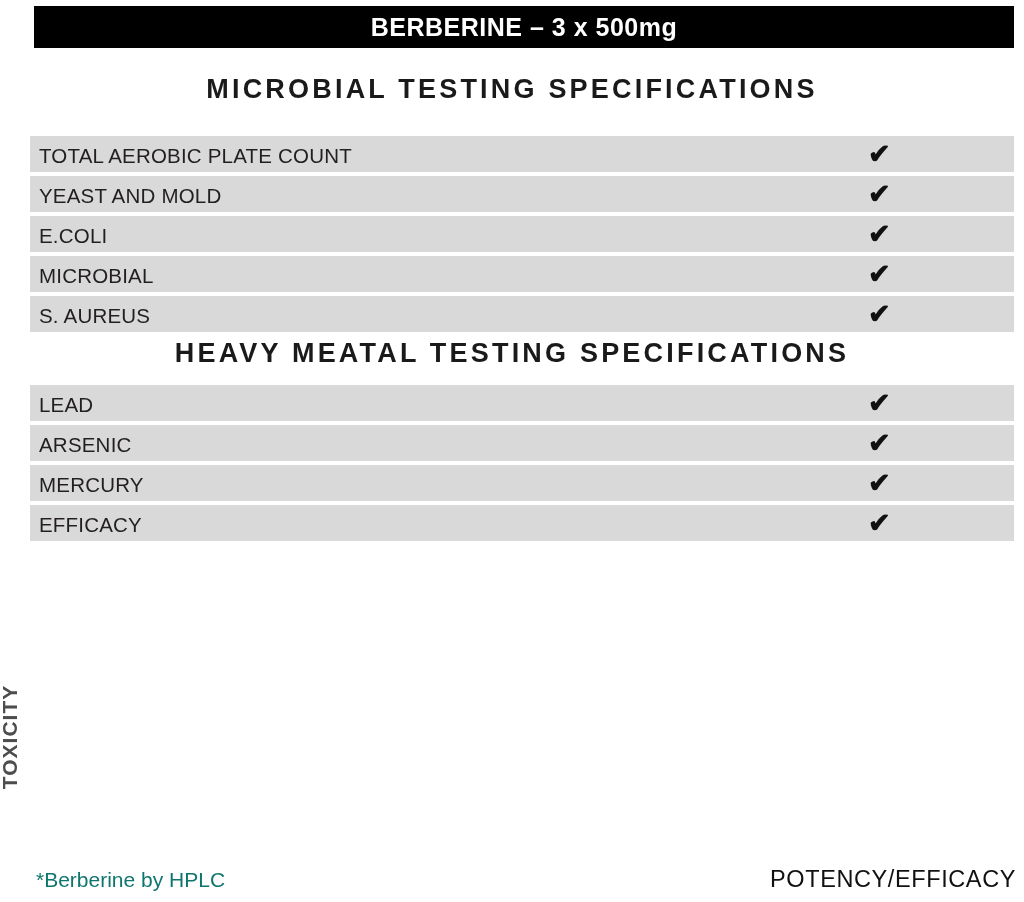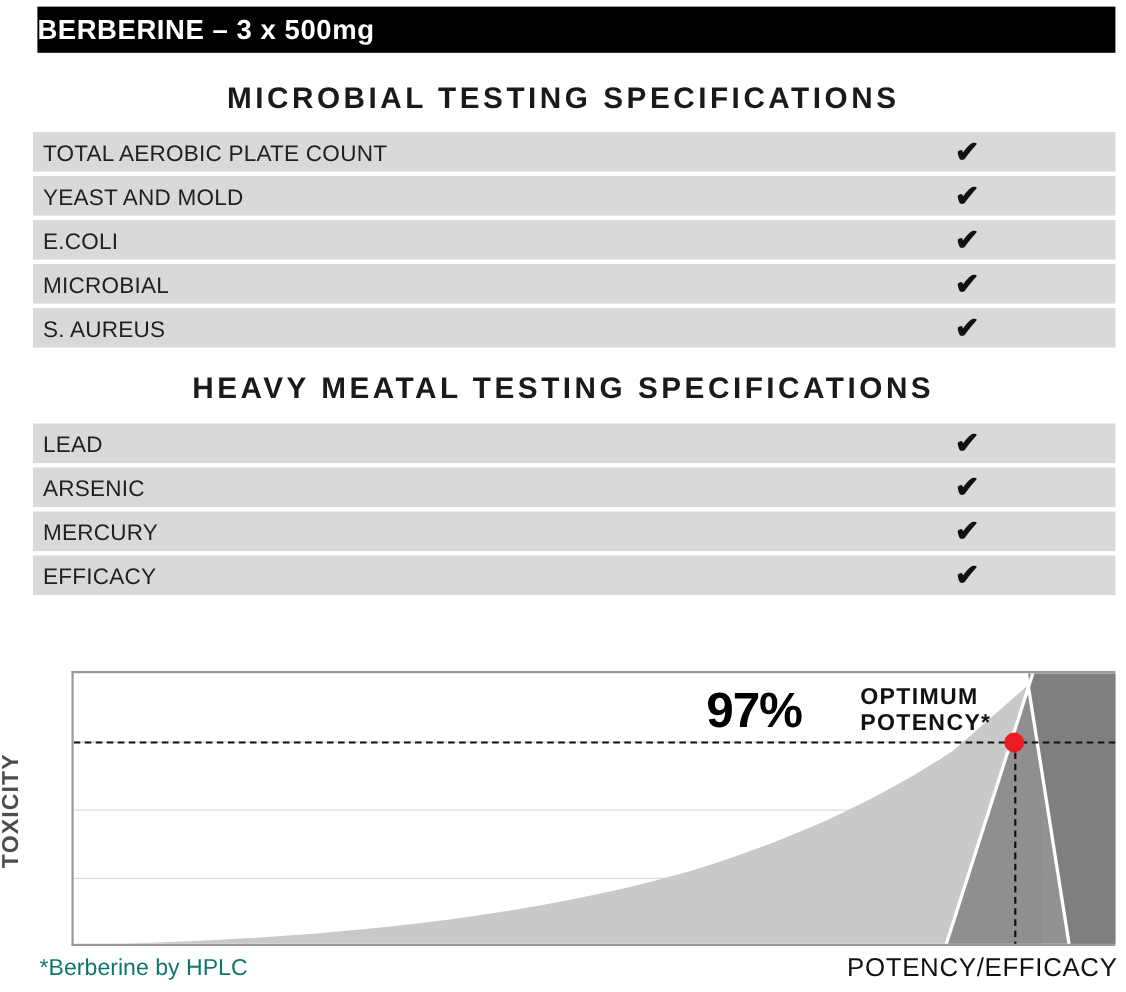--- a/index.html
+++ b/index.html
@@ -21,21 +21,21 @@
   .title-bar {
     position: absolute;
     left: 34px;
     top: 6px;
     width: 980px;
     height: 42px;
     background: #000000;
     color: #ffffff;
     display: flex;
     align-items: center;
-    justify-content: flex-start;
+    justify-content: center;
   }
   .title-bar .title-text {
     font-size: 25px;
     font-weight: bold;
     letter-spacing: 0.5px;
     white-space: nowrap;
   }
 
   
   .section-heading {
@@ -65,21 +65,21 @@
     font-size: 26.5px;
     letter-spacing: 2.1px;
   }
 
   
   .spec-table {
     position: absolute;
     left: 30px;
     width: 984px;
   }
-  #microbial-table { top: 120px; }
+  #microbial-table { top: 136px; }
   #heavy-metal-table { top: 385px; }
 
   .spec-row {
     position: relative;
     height: 40px;
     margin-bottom: 0px;
     display: flex;
     align-items: center;
   }
   .spec-row .band {
@@ -277,46 +277,17 @@
       <div class="label">EFFICACY</div>
       <div class="check">✔</div>
     </div>
   </div>
 
 
   <div class="chart-ylabel">
     <span>TOXICITY</span>
   </div>
 
-  <div class="chart-wrap">
-    <div class="plot">
-
-      <div class="gridline" style="top:62px;"></div>
-      <div class="gridline" style="top:124px;"></div>
-      <div class="gridline" style="top:186px;"></div>
-
-      <svg width="949" height="250" viewBox="0 0 949 250">
-
-        <path d="M0,247 C160,244 380,232 560,180 C660,150 740,110 800,70 L880,0 L880,247 Z" fill="#c9c9c9" stroke="none"></path>
-
-        <path d="M793,247 L872,0 L949,0 L949,247 Z" fill="#8c8c8c" stroke="none" opacity="0.95"></path>
-
-        <path d="M866,0 L949,0 L949,247 L905,247 Z" fill="#7d7d7d" stroke="none" opacity="0.9"></path>
-
-        <path d="M793,247 L872,0" stroke="#ffffff" stroke-width="3" fill="none"></path>
-        <path d="M905,247 L866,0" stroke="#ffffff" stroke-width="3" fill="none"></path>
-
-        <path d="M0,247 L949,247" stroke="#9a9a9a" stroke-width="2" fill="none"></path>
-      </svg>
-
-      <div class="dashed-h"></div>
-      <div class="dashed-v"></div>
-      <div class="red-dot"></div>
-
-      <div class="pct-value">97%</div>
-      <div class="pct-label">OPTIMUM<br>POTENCY*</div>
-    </div>
-  </div>
 
   <div class="footnote">*Berberine by HPLC</div>
   <div class="xlabel">POTENCY/EFFICACY</div>
 
 </div>
 
 </body></html>

